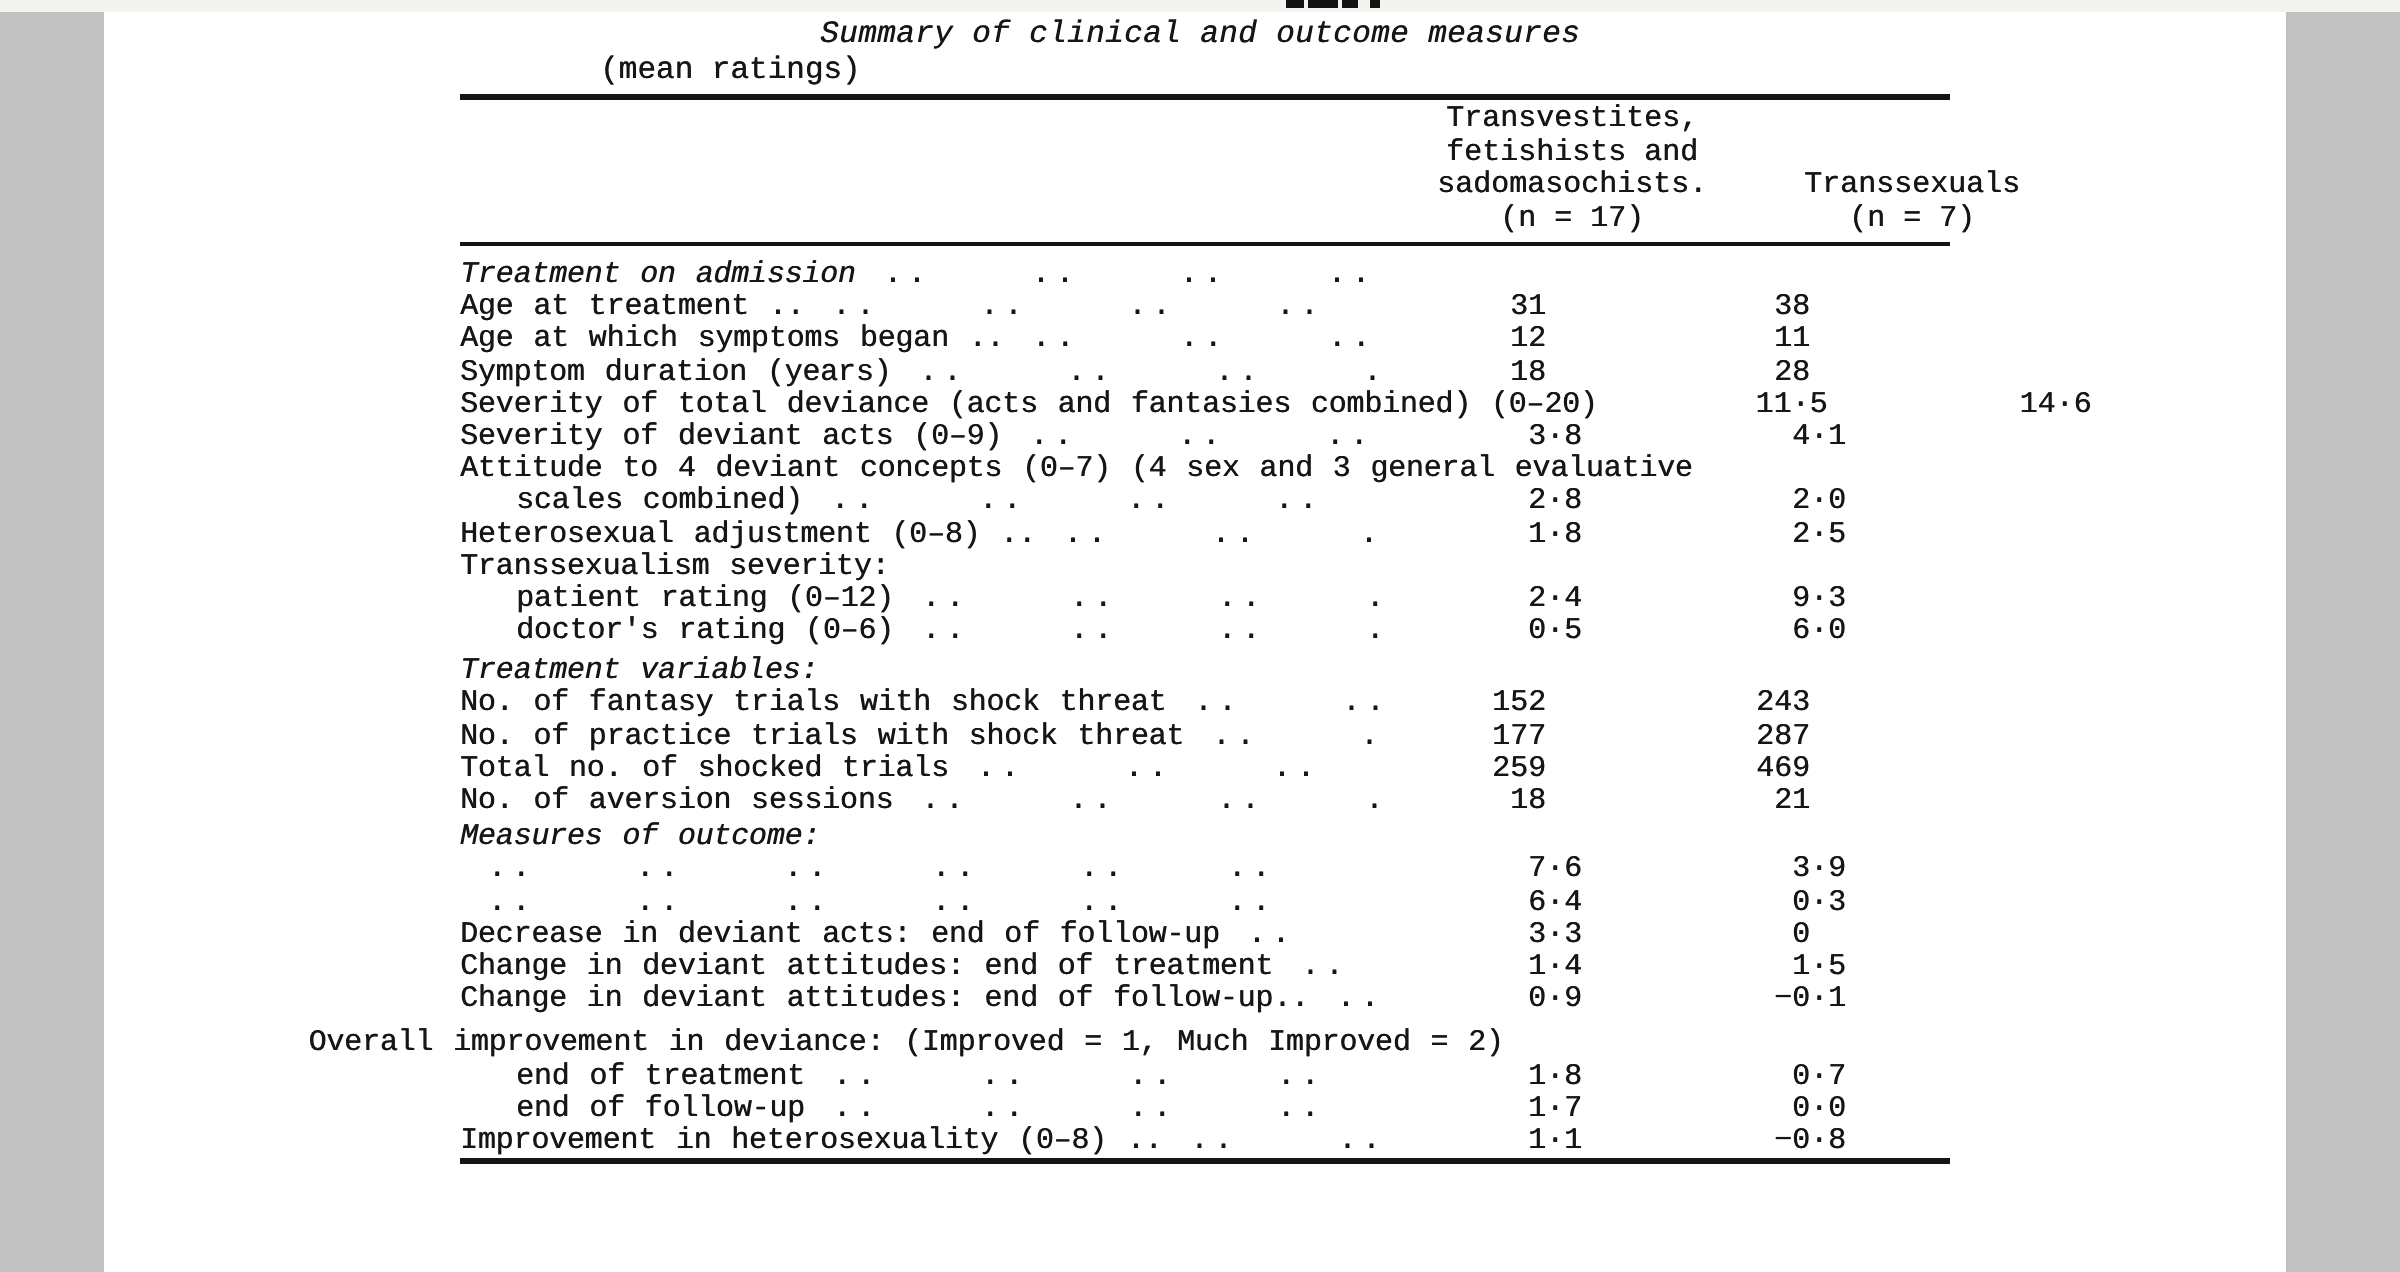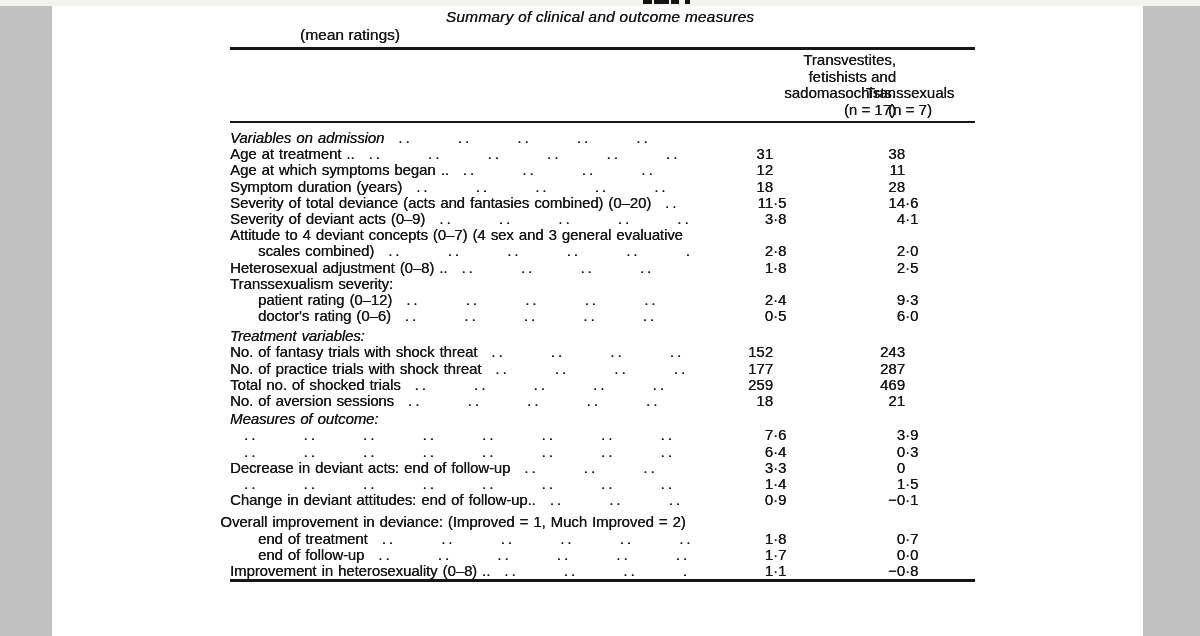--- a/index.html
+++ b/index.html
@@ -1,19 +1,19 @@
 <!DOCTYPE html>
 <html><head>
 <meta charset="utf-8">
 <style>
   html,body{margin:0;padding:0;}
   .screen{
     position:relative;width:1200px;height:636px;overflow:hidden;
     background:#ffffff;color:#161616;
-    font-family:Liberation Sans, sans-serif;
+    font-family:Liberation Mono, monospace;
     text-shadow:0.25px 0 0 currentColor; 
   }
   .strip-top{position:absolute;left:0;top:0;width:1200px;height:6px;background:#f4f3ef;}
   .margin-left{position:absolute;left:0;top:6px;width:52px;height:630px;background:#c1c1c1;}
   .margin-right{position:absolute;left:1143px;top:6px;width:57px;height:630px;background:#c1c1c1;}
 
   
   .fragment{position:absolute;left:643px;top:0;width:48px;height:4px;}
   .fragment i{position:absolute;top:0;height:4px;background:#141414;}
   .fragment .f1{left:0;width:9px;}
@@ -24,22 +24,22 @@
   .title{position:absolute;left:300px;top:8px;width:600px;text-align:center;
          font-size:15.5px;font-style:italic;letter-spacing:0.2px;}
   .subtitle{position:absolute;left:300px;top:26px;width:600px;text-align:left;font-size:15.5px;}
 
   .rule{position:absolute;left:230px;width:745px;background:#151515;}
   .rule-top{top:47px;height:2.5px;}
   .rule-mid{top:121px;height:1.8px;}
   .rule-bottom{top:579px;height:2.5px;}
 
   .colhead{position:absolute;text-align:center;font-size:15px;line-height:16.5px;}
-  .colhead-1{left:724px;top:52px;width:172px;text-align:right;}
-  .colhead-2{left:835px;top:85px;width:150px;}
+  .colhead-1{left:700px;top:52px;width:172px;}
+  .colhead-2{left:881px;top:85px;width:150px;}
 
   .rows{position:absolute;left:230px;top:130px;width:745px;}
   .trow{display:flex;align-items:baseline;height:16.2px;line-height:16.2px;
         font-size:15px;white-space:nowrap;}
   .rlabel{flex:0 0 auto;letter-spacing:-0.1px;word-spacing:1px;}
   .rlabel.it{font-style:italic;}
   .rlabel.ind{padding-left:28px;}
   .leaders{flex:1 1 0;min-width:0;overflow:hidden;padding-left:14px;
            letter-spacing:3px;word-spacing:38px;}
   .vbox{flex:0 0 auto;display:flex;}
@@ -81,21 +81,21 @@
   </div>
   <div class="colhead colhead-2">
     <div>Transsexuals</div>
     <div>(n = 7)</div>
   </div>
 
   <div class="rule rule-mid"></div>
 
   <div class="rows">
       <div class="trow">
-    <span class="rlabel it">Variables on admission</span>
+    <span class="rlabel it">Treatment on admission</span>
     <span class="leaders">.. .. .. .. .. .. .. .. .. .. .. .. .. .. </span>
     <span class="vbox v1">
           <span class="v-int"></span>
           <span class="v-frac"></span>
         </span>
     <span class="vbox v2">
           <span class="v-int"></span>
           <span class="v-frac"></span>
         </span>
     <span class="spacer"></span>
@@ -352,20 +352,21 @@
           <span class="v-int">3</span>
           <span class="v-frac">·3</span>
         </span>
     <span class="vbox v2">
           <span class="v-int">0</span>
           <span class="v-frac"></span>
         </span>
     <span class="spacer"></span>
   </div>
       <div class="trow">
+    <span class="rlabel">Change in deviant attitudes: end of treatment</span>
     <span class="leaders">.. .. .. .. .. .. .. .. .. .. .. .. .. .. </span>
     <span class="vbox v1">
           <span class="v-int">1</span>
           <span class="v-frac">·4</span>
         </span>
     <span class="vbox v2">
           <span class="v-int">1</span>
           <span class="v-frac">·5</span>
         </span>
     <span class="spacer"></span>

